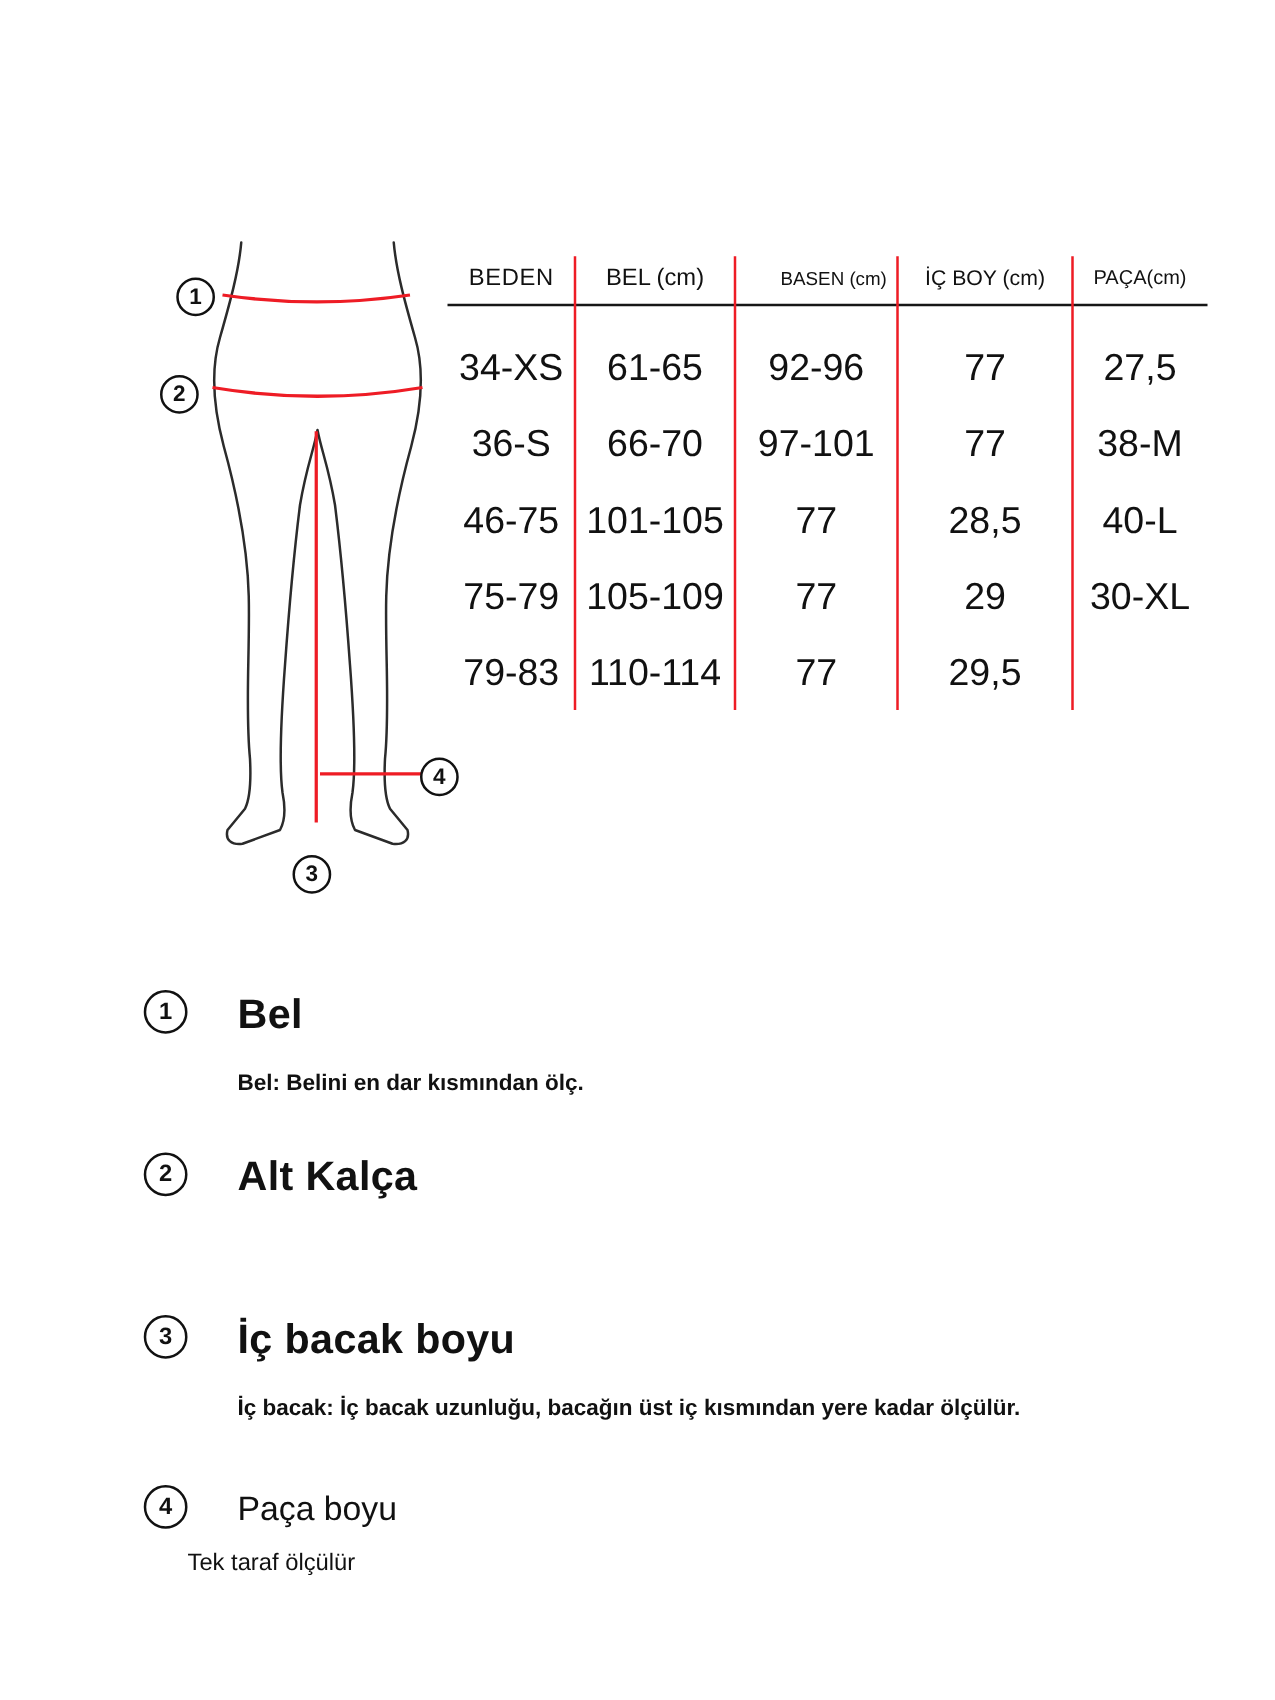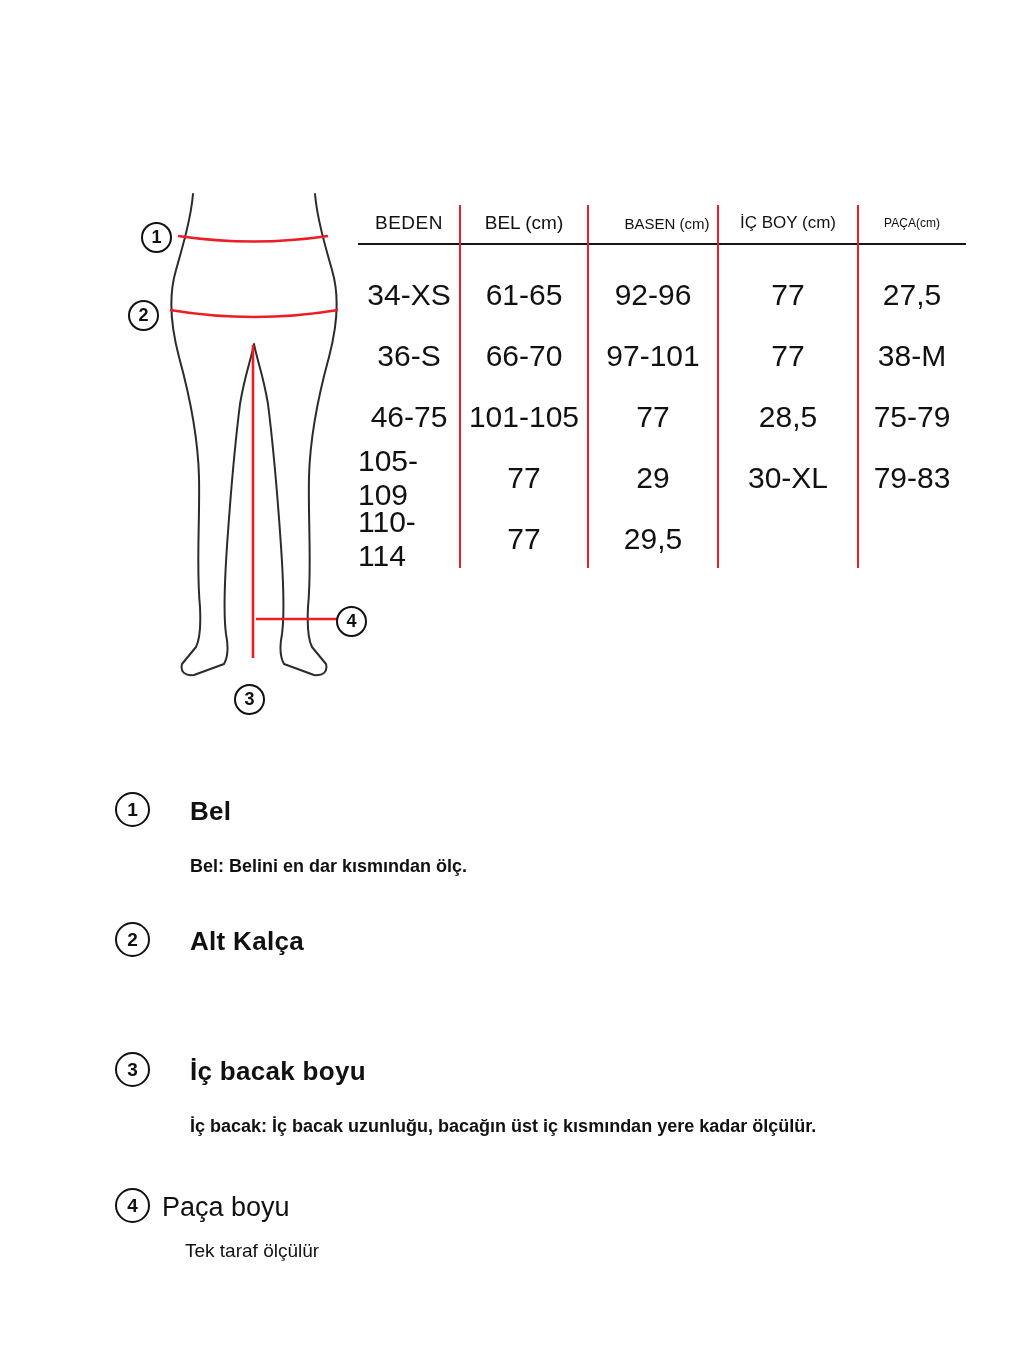--- a/index.html
+++ b/index.html
@@ -27,40 +27,40 @@
   .tgrid{
     display:grid;
     grid-template-columns:102px 128px 130px 140px 108px;
     grid-auto-rows:61px;
   }
   .hcell{display:flex;align-items:center;justify-content:center;height:40px;font-weight:400;text-align:right;}
   .h0{font-size:19px;letter-spacing:.5px;}
   .h1{font-size:19px;}
   .h2{font-size:15px;padding-left:28px;}
   .h3{font-size:17px;}
-  .h4{font-size:12px;}
+  .h4{font-size:16px;}
   .dcell{display:flex;align-items:center;justify-content:center;font-size:30px;font-weight:400;}
   .header-underline{position:absolute;left:0;top:40px;width:608px;height:2px;background:#161616;}
   .vline{position:absolute;top:2px;height:363px;width:2.4px;background:var(--red);}
   .v0{left:101px;}
   .v1{left:229px;}
   .v2{left:359px;}
   .v3{left:499px;}
 
   
   .legend-item{position:absolute;left:113px;width:800px;}
   .lcircle{
     position:absolute;left:2px;top:0;width:35px;height:35px;border:2.5px solid var(--ink);
     border-radius:50%;display:flex;align-items:center;justify-content:center;
     font-size:19px;font-weight:700;box-sizing:border-box;background:#fff;
   }
-  .ltitle{margin-left:77px;font-size:26px;font-weight:700;line-height:38px;letter-spacing:.3px;}
+  .ltitle{margin-left:77px;font-size:33px;font-weight:700;line-height:38px;letter-spacing:.3px;}
   .ldesc{margin-left:77px;margin-top:18px;font-size:18px;font-weight:600;line-height:36px;max-width:710px;}
-  .ltitle-small{margin-left:49px;font-size:27px;font-weight:400;line-height:38px;}
-  .ldesc-small{margin-left:72px;margin-top:10px;font-size:19px;font-weight:500;line-height:30px;}
+  .ltitle-small{margin-left:77px;font-size:27px;font-weight:400;line-height:38px;}
+  .ldesc-small{margin-left:37px;margin-top:10px;font-size:19px;font-weight:500;line-height:30px;}
 </style>
 </head>
 <body>
 
 <div class="page">
 
   <div class="figure-wrap">
     <svg class="legs-svg" width="232" height="492" viewBox="0 0 232 492">
       <path class="outline" d="
         M 55,2
@@ -126,20 +126,21 @@
       <div class="dcell">66-70</div>
       <div class="dcell">97-101</div>
       <div class="dcell">77</div>
 
       <div class="dcell">38-M</div>
       <div class="dcell">46-75</div>
       <div class="dcell">101-105</div>
       <div class="dcell">77</div>
       <div class="dcell">28,5</div>
 
+      <div class="dcell">40-L</div>
       <div class="dcell">75-79</div>
       <div class="dcell">105-109</div>
       <div class="dcell">77</div>
       <div class="dcell">29</div>
 
       <div class="dcell">30-XL</div>
       <div class="dcell">79-83</div>
       <div class="dcell">110-114</div>
       <div class="dcell">77</div>
       <div class="dcell">29,5</div>

